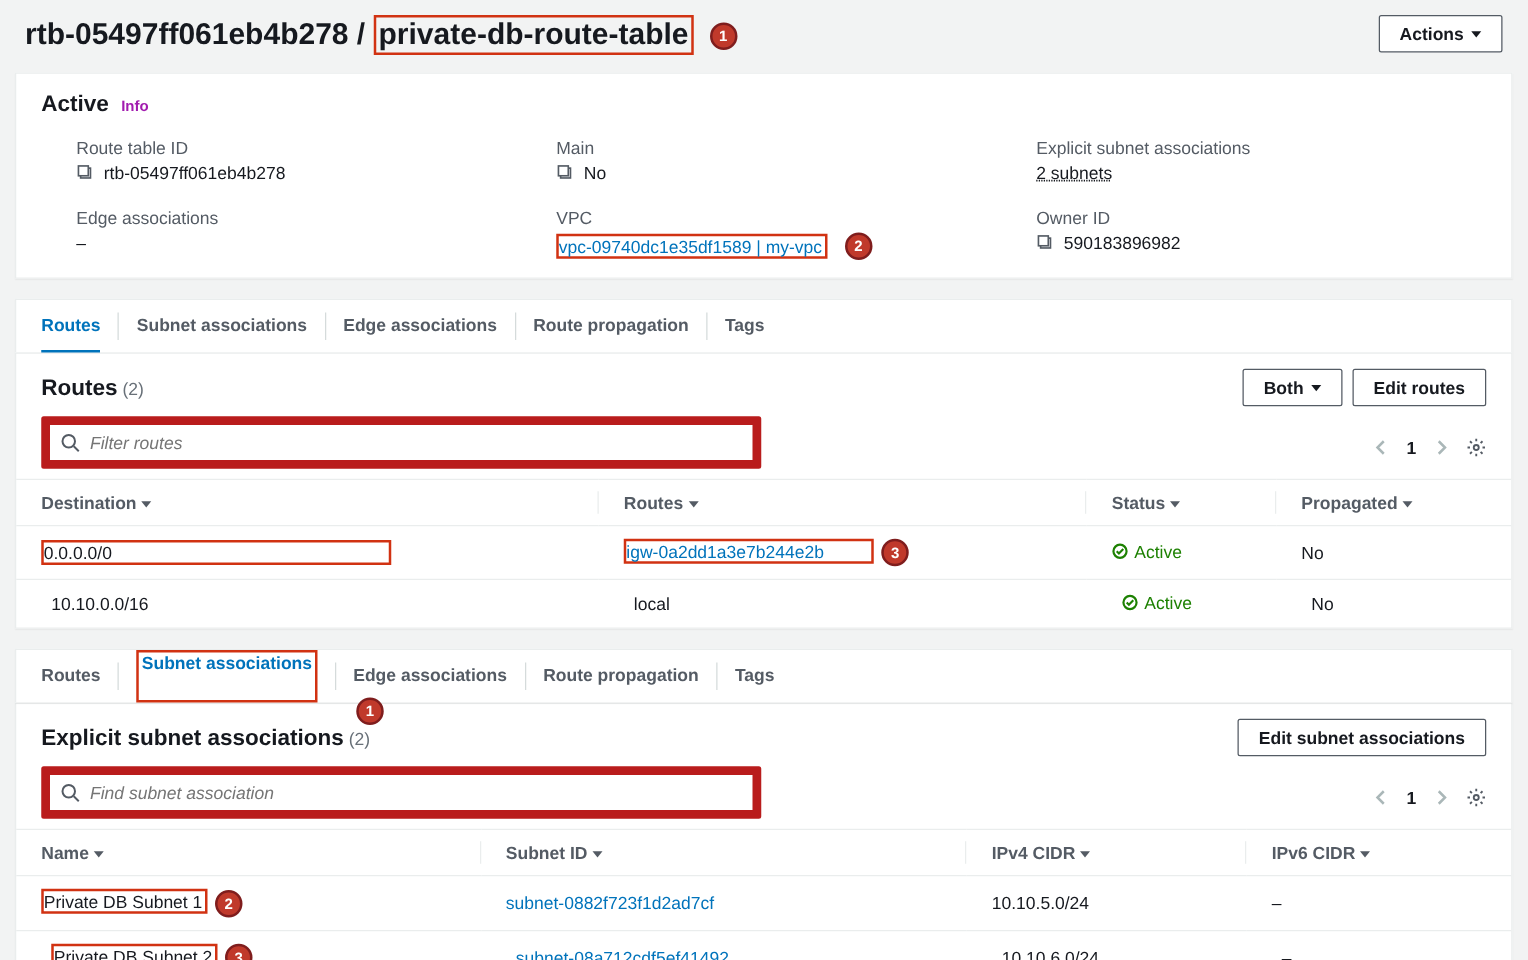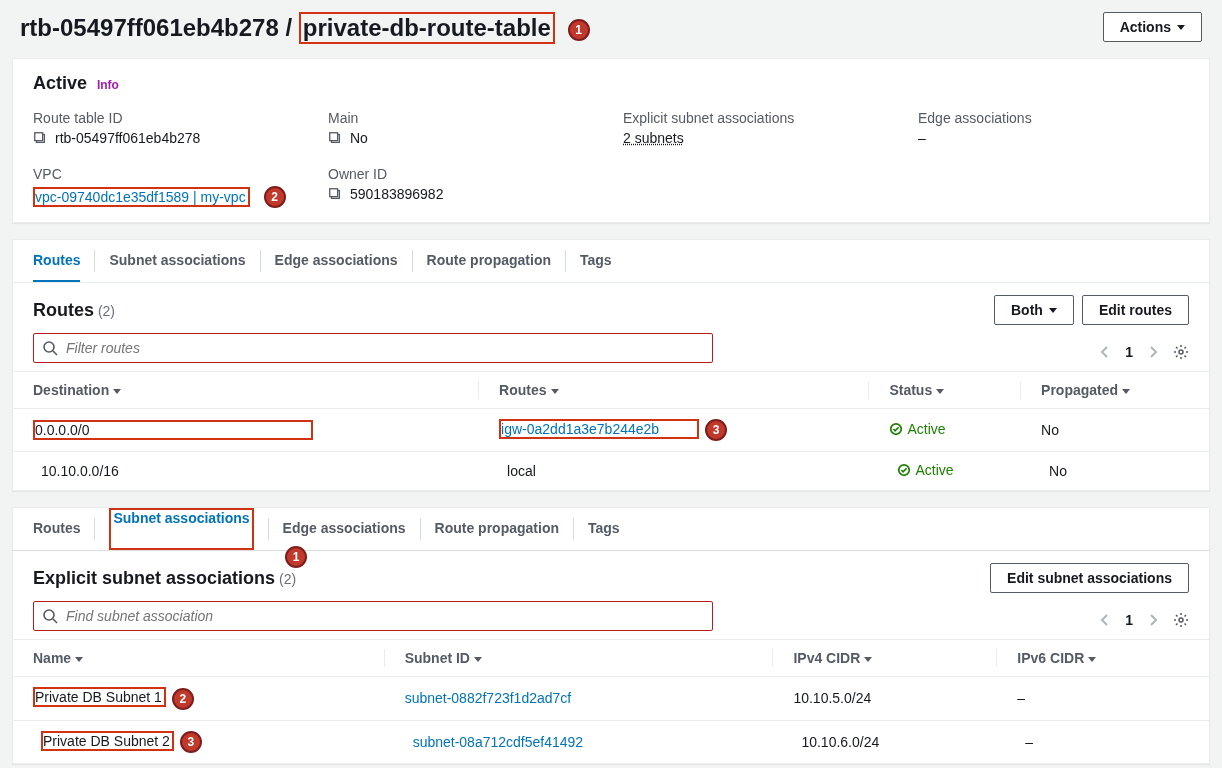--- a/index.html
+++ b/index.html
@@ -56,23 +56,24 @@
   }
   .info-link {
     color: #a21caf;
     font-size: 12px;
     font-weight: 700;
     margin-left: 6px;
     text-decoration: none;
   }
   .details-grid {
     display: grid;
-    grid-template-columns: repeat(4, 1fr);
+    grid-template-columns: repeat(3, 1fr);
     gap: 20px 24px;
     margin-top: 16px;
+    margin-left: 28px;
   }
   .field-label {
     color: #545b64;
     font-size: 14px;
     margin-bottom: 4px;
   }
   .field-value {
     color: #16191f;
     font-size: 14px;
     display: flex;
@@ -117,23 +118,23 @@
     padding: 12px 20px 8px;
   }
   .count { color: #687078; font-weight: 400; }
   .head-actions { display: flex; gap: 8px; align-items: center; margin-left: 44px; }
   .search-wrap {
     padding: 0 20px 8px;
   }
   .search-box {
     display: flex;
     align-items: center;
-    border: 1px solid #b91c1c;
+    border: 7px solid #b91c1c;
     border-radius: 2px;
-    width: 680px;
+    width: 576px;
     padding: 6px 8px;
     gap: 8px;
   }
   .search-box input {
     border: none;
     outline: none;
     flex: 1;
     font-size: 14px;
     font-style: italic;
     color: #687078;

